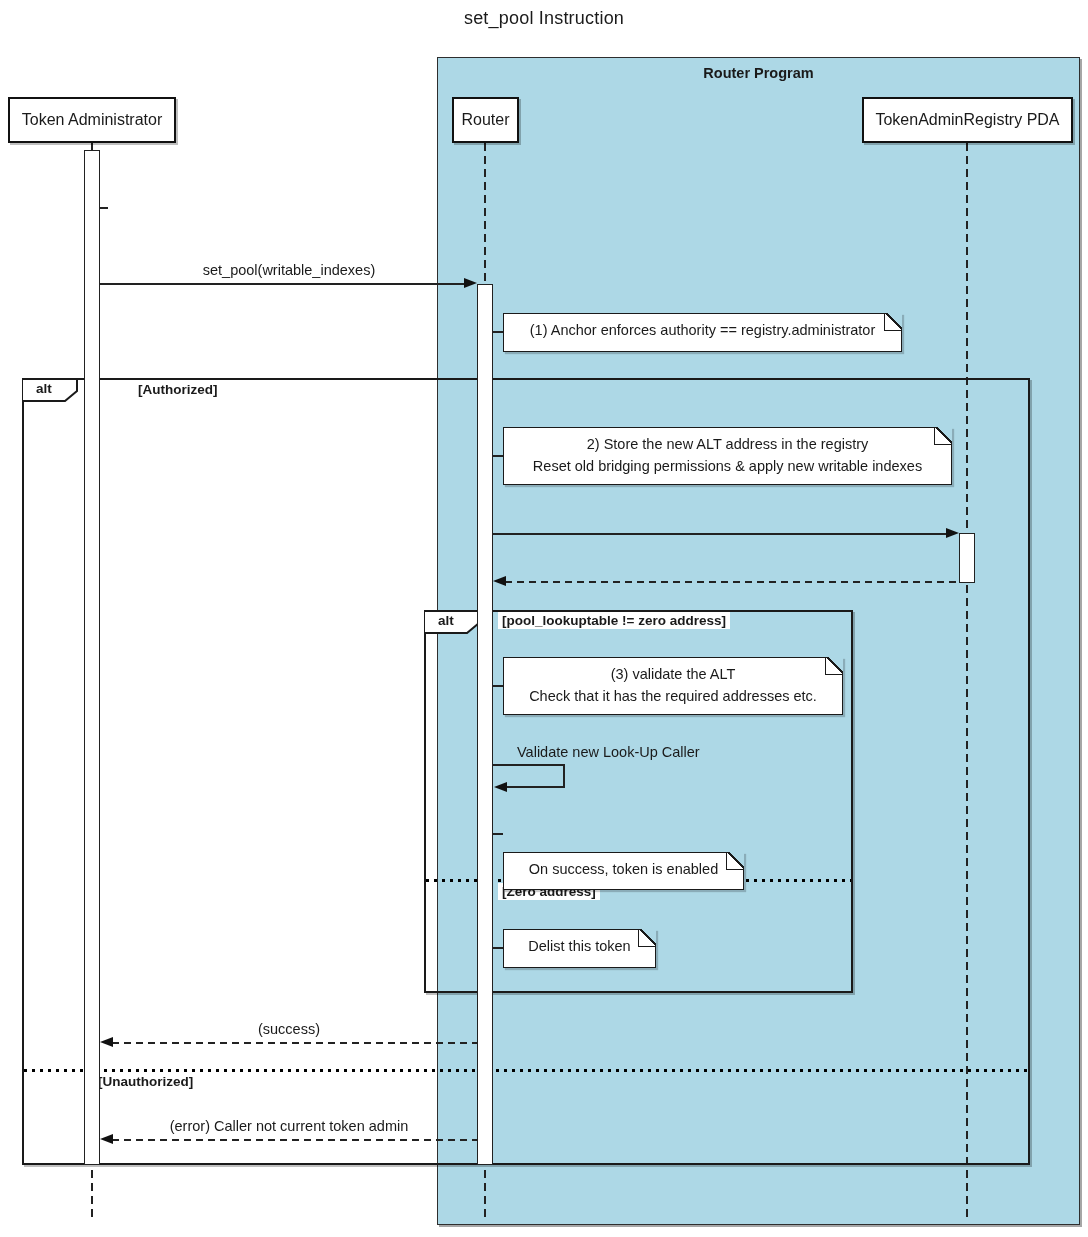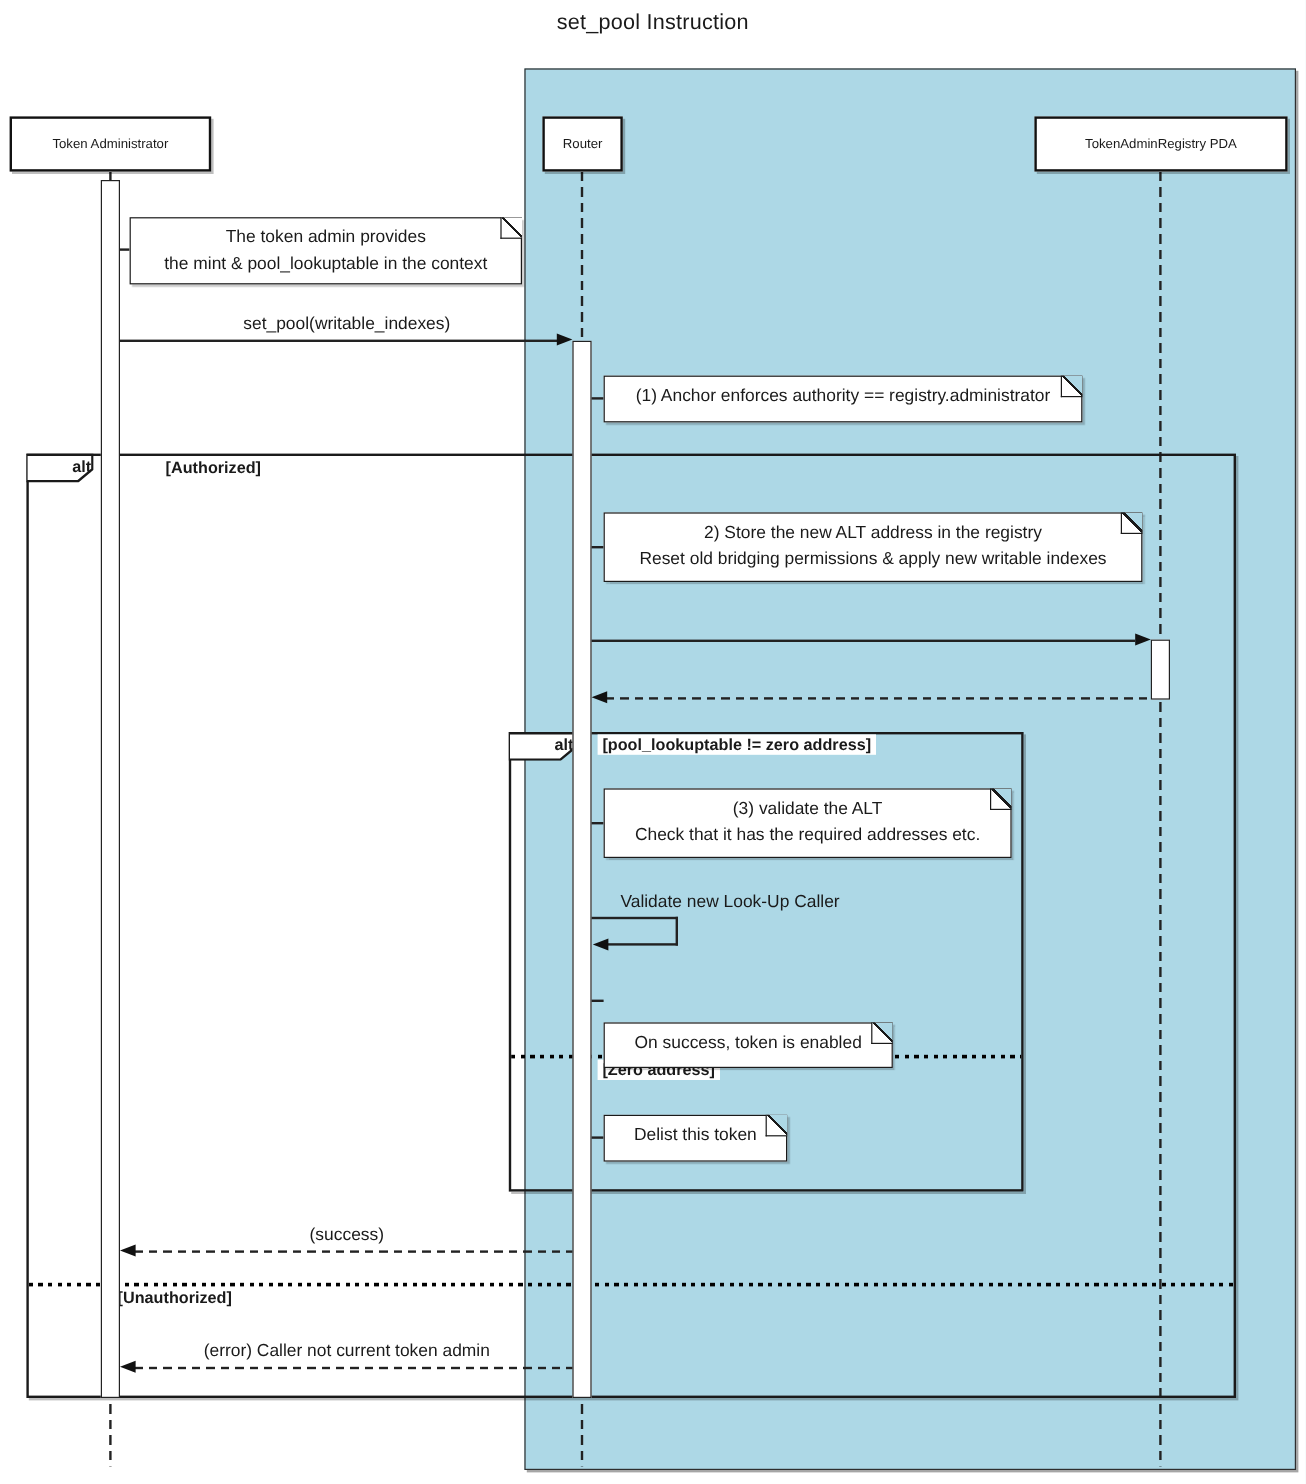--- a/index.html
+++ b/index.html
@@ -6,27 +6,27 @@
   .canvas{
     position:relative;width:1088px;height:1237px;background:#ffffff;overflow:hidden;
     font-family:"Liberation Sans",sans-serif;color:#1a1a1a;
   }
   .abs{position:absolute;}
   .page-title{left:0;right:0;top:8px;text-align:center;font-size:18px;letter-spacing:.2px;}
   .program-frame{background:#add8e6;border:1.5px solid #2e2e2e;box-shadow:2px 2px 0 rgba(0,0,0,0.35);box-sizing:border-box;}
   .program-title{left:437px;top:65px;width:643px;text-align:center;font-weight:bold;font-size:14.5px;}
   .participant{
     background:#fff;border:2px solid #111;box-shadow:2px 2px 0 rgba(0,0,0,0.25);box-sizing:border-box;
-    display:flex;align-items:center;justify-content:center;font-size:11px;
+    display:flex;align-items:center;justify-content:center;font-size:16px;
   }
   .lifeline{width:2px;background:repeating-linear-gradient(to bottom,#222 0 8px,transparent 8px 13px);}
   .activation{background:#fff;border:1.5px solid #222;box-sizing:border-box;}
   .frame{border:2px solid #1a1a1a;box-sizing:border-box;box-shadow:2px 2px 0 rgba(0,0,0,0.25);}
   .frag-label svg{display:block;}
-  .operator{position:absolute;left:0;top:3px;width:44px;text-align:center;font-weight:bold;font-size:13.5px;padding-left:24px;}
+  .operator{position:absolute;left:0;top:3px;width:44px;text-align:center;font-weight:bold;font-size:13.5px;}
   .guard{font-weight:bold;font-size:13.5px;background:#fff;padding:1px 4px;white-space:nowrap;}
   .divider{height:3px;background:repeating-linear-gradient(to right,#000 0 3.5px,transparent 3.5px 8px);}
   .note{
     --cv:#add8e6;
     background:#fff;border:1.3px solid #1a1a1a;box-sizing:border-box;
     box-shadow:2px 2px 1px rgba(0,0,0,0.2);
     font-size:14.5px;line-height:1.5;text-align:center;padding:6px 14px 6px 14px;white-space:nowrap;
   }
   .note .fold{position:absolute;top:-1px;right:-1px;width:18px;height:18px;}
   .note .fold::before{content:"";position:absolute;inset:0;background:var(--cv);clip-path:polygon(0 0,100% 0,100% 100%);}
@@ -43,20 +43,21 @@
   .vline{width:1.6px;background:#222;}
   .arrow-r{width:0;height:0;border-style:solid;border-color:transparent;border-width:5.5px 0 5.5px 13px;border-left-color:#111;}
   .arrow-l{width:0;height:0;border-style:solid;border-color:transparent;border-width:5.5px 13px 5.5px 0;border-right-color:#111;}
 </style>
 </head>
 <body>
 
 <div class="canvas">
 
   <div class="abs program-frame" style="left:437px;top:57px;width:643px;height:1168px;"></div>
+  <div class="abs program-title">Router Program</div>
 
   <div class="abs lifeline" style="left:91px;top:143px;height:1079px;"></div>
   <div class="abs lifeline" style="left:484px;top:143px;height:1079px;"></div>
   <div class="abs lifeline" style="left:966px;top:143px;height:1079px;"></div>
 
   <div class="abs frame" style="left:22px;top:378px;width:1008px;height:787px;"></div>
   <div class="abs divider" style="left:24px;top:1069px;width:1004px;"></div>
   <div class="abs frag-label" style="left:22px;top:378px;">
     <svg width="56" height="24" viewBox="0 0 56 24">
         <path d="M0,1 H55 V13 L43,23 H0 Z" fill="#ffffff" stroke="#1a1a1a" stroke-width="2"></path>
@@ -81,25 +82,20 @@
   <div class="abs activation" style="left:477px;top:284px;width:16px;height:881px;"></div>
   <div class="abs activation" style="left:959px;top:533px;width:16px;height:50px;"></div>
 
   <div class="abs conn" style="left:100px;top:207px;width:8px;"></div>
   <div class="abs conn" style="left:493px;top:331px;width:10px;"></div>
   <div class="abs conn" style="left:493px;top:455px;width:10px;"></div>
   <div class="abs conn" style="left:493px;top:685px;width:10px;"></div>
   <div class="abs conn" style="left:493px;top:833px;width:10px;"></div>
   <div class="abs conn" style="left:493px;top:947px;width:10px;"></div>
 
-  <div class="abs note note-white" style="left:108px;top:181px;width:327px;height:56px;">
-    <span class="fold"></span>
-    <div>The token admin provides</div>
-    <div>the mint &amp; pool_lookuptable in the context</div>
-  </div>
 
   <div class="abs note" style="left:503px;top:313px;width:399px;height:39px;">
     <span class="fold"></span>
     <div>(1) Anchor enforces authority == registry.administrator</div>
   </div>
 
   <div class="abs note" style="left:503px;top:427px;width:449px;height:58px;">
     <span class="fold"></span>
     <div>2) Store the new ALT address in the registry</div>
     <div>Reset old bridging permissions &amp; apply new writable indexes</div>

